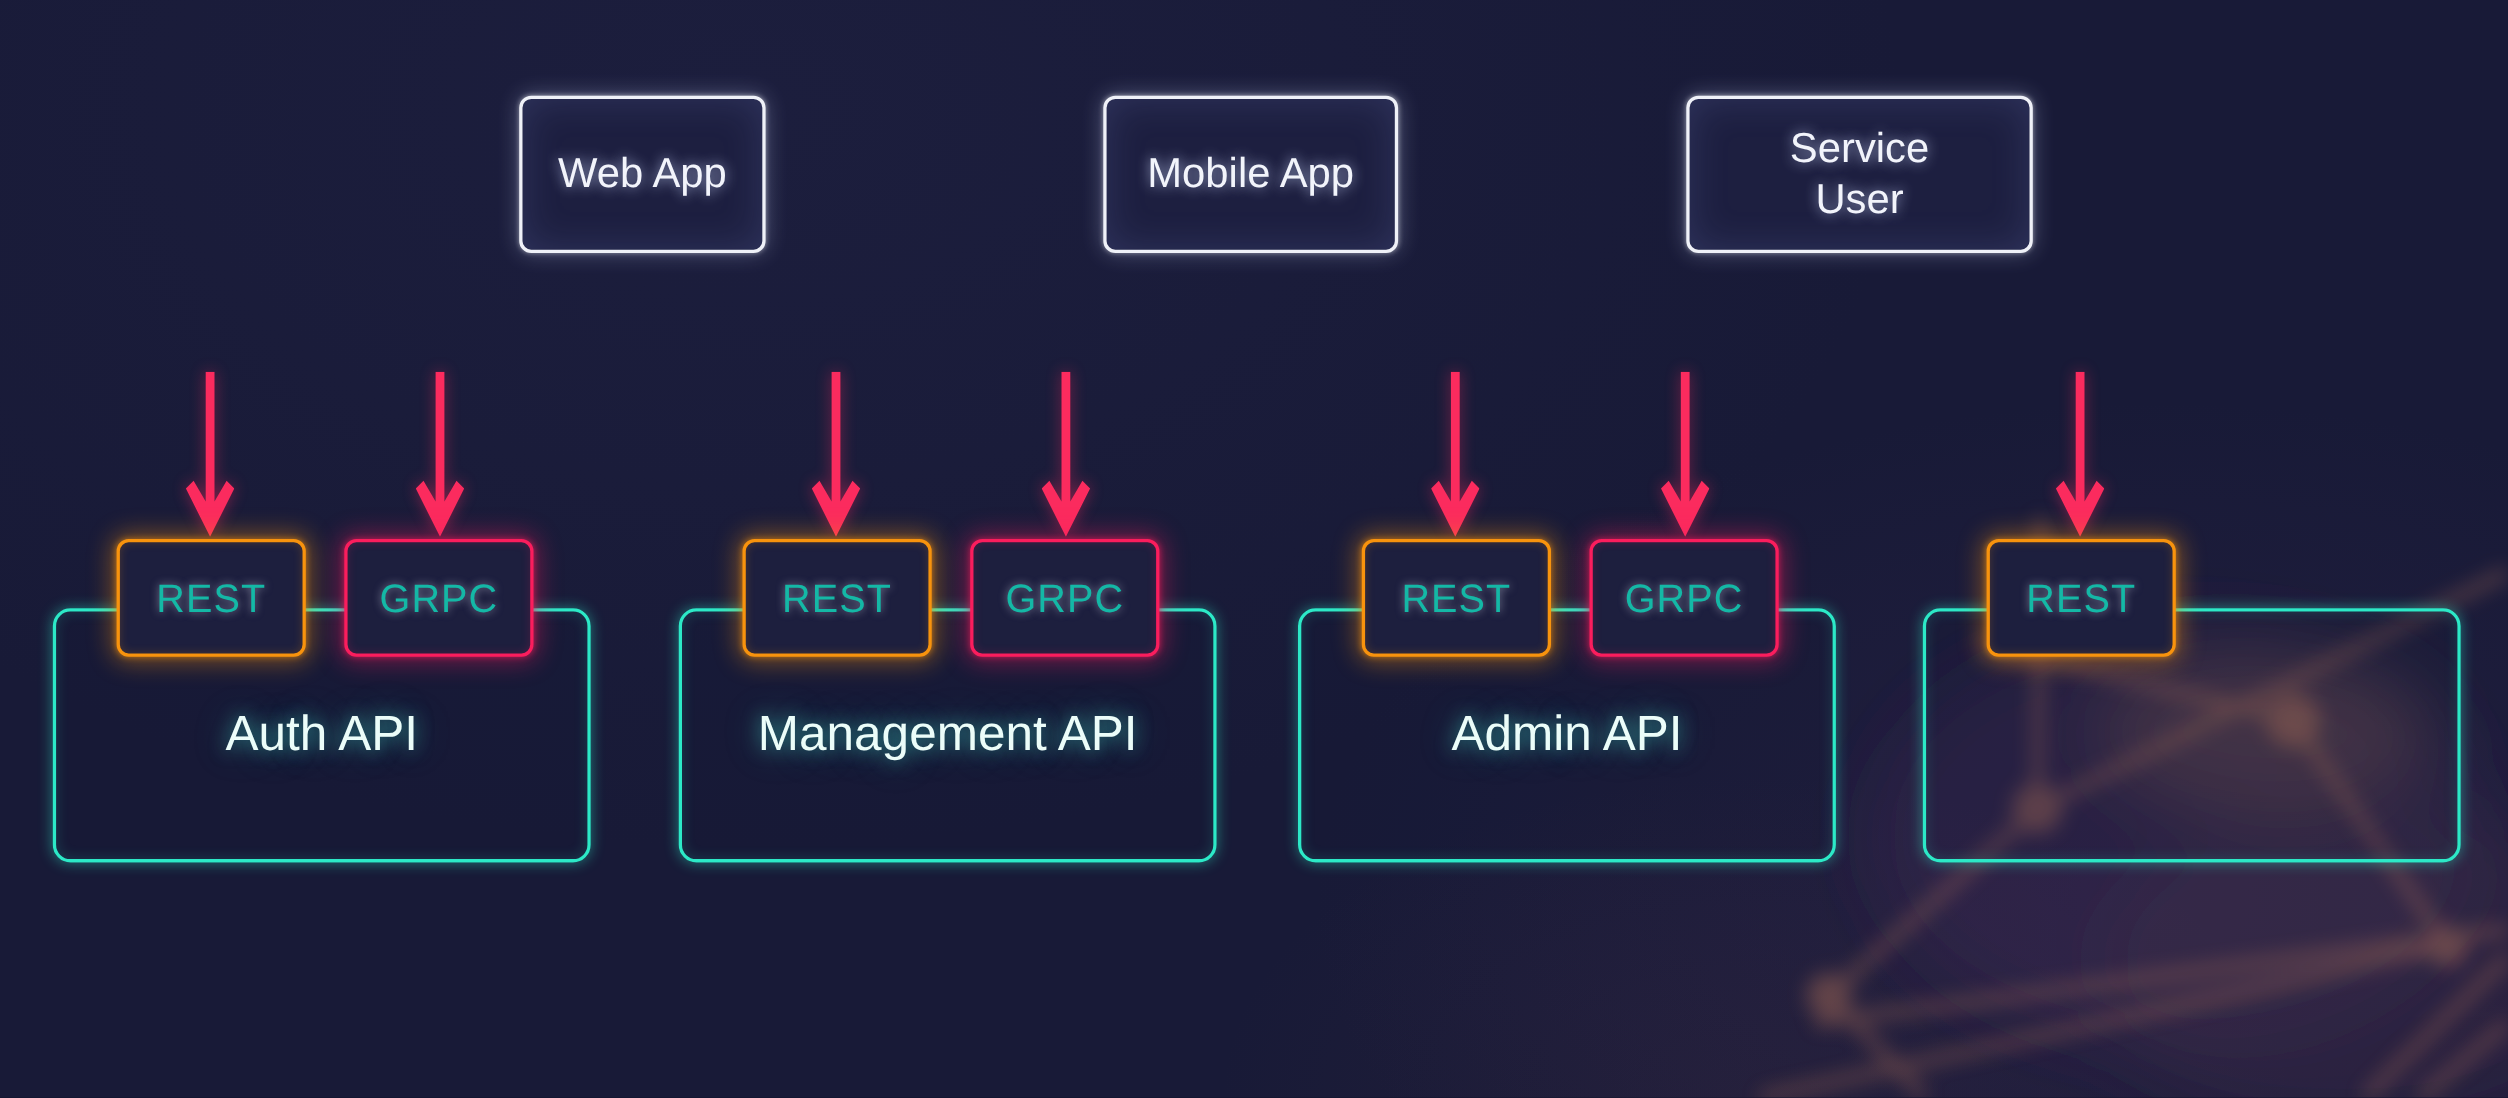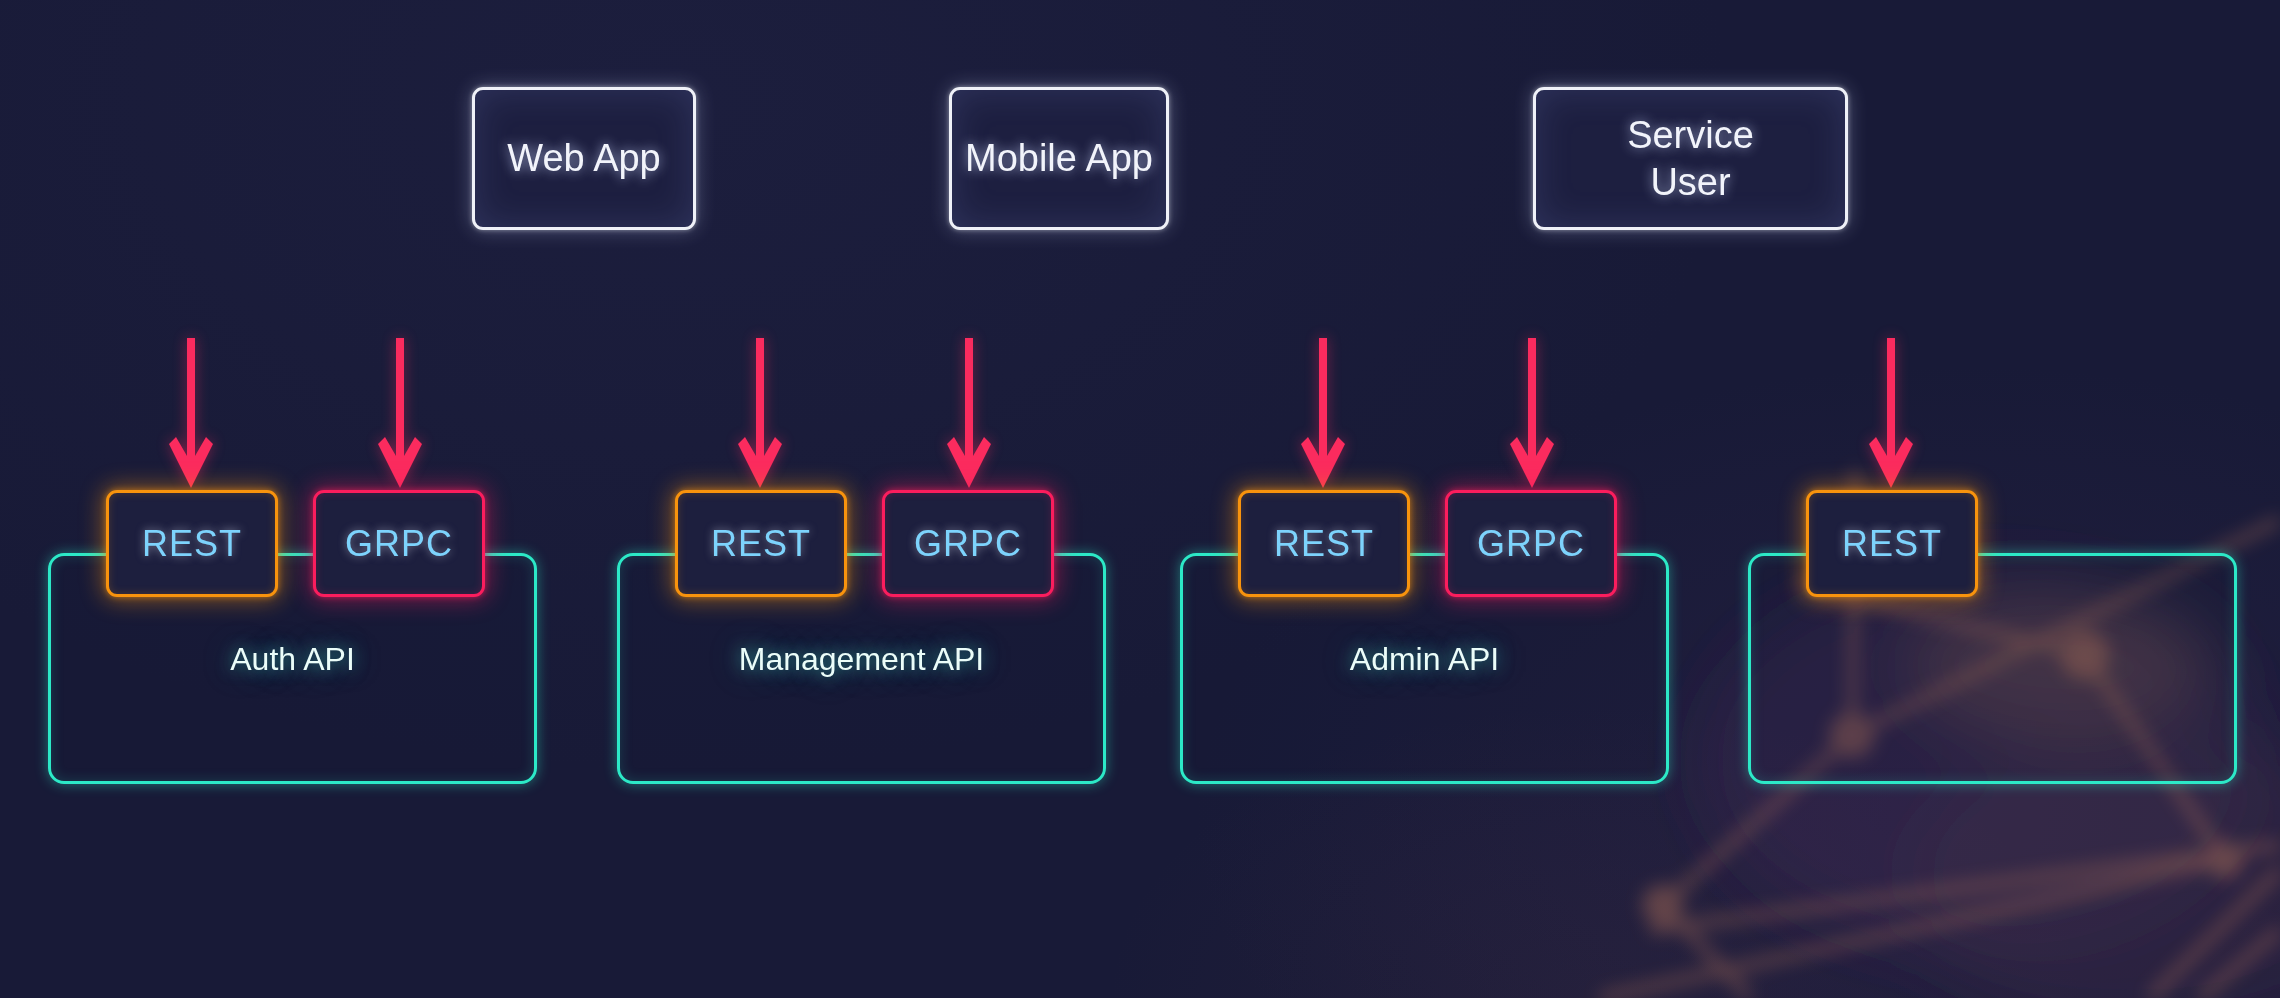--- a/index.html
+++ b/index.html
@@ -34,32 +34,32 @@
   
   .api-group{position:absolute;top:0;width:489px;height:998px;}
   .api-box{
     position:absolute;left:0;top:553px;width:489px;height:231px;box-sizing:border-box;
     border:3px solid var(--api_border);border-radius:16px;
     box-shadow:0 0 13px rgba(44,233,199,0.45), inset 0 0 13px rgba(44,233,199,0.18);
     background:rgba(20,24,50,0.12);
   }
   .api-label{
     position:absolute;left:0;top:642px;width:489px;text-align:center;
-    color:#ebfdf9;font-size:32px;line-height:1.1;
+    color:#ebfdf9;font-size:45px;line-height:1.1;
     text-shadow:0 0 16px rgba(70,230,210,0.55), 0 0 34px rgba(70,230,210,0.35);
   }
 
   
   .tag{
     position:absolute;top:490px;height:107px;width:172px;box-sizing:border-box;
     border-radius:11px;background:#1d1f3e;
     display:flex;align-items:center;justify-content:center;
   }
   .tag span{
-    color:#7dd3fc;font-size:36px;letter-spacing:1px;
+    color:#14b8a6;font-size:36px;letter-spacing:1px;
     text-shadow:0 0 8px rgba(235,240,255,0.5);
   }
   .tag.rest{
     border:3px solid var(--rest_border);
     box-shadow:0 0 22px 4px rgba(248,147,13,0.45), 0 0 6px rgba(248,147,13,0.6),
                inset 0 0 9px rgba(248,147,13,0.22);
   }
   .tag.grpc{
     border:3px solid var(--grpc_border);
     box-shadow:0 0 22px 4px rgba(251,29,93,0.42), 0 0 6px rgba(251,29,93,0.6),
@@ -104,21 +104,21 @@
       <circle cx="602" cy="335" r="18"></circle>
       <circle cx="413" cy="505" r="16"></circle>
       <circle cx="835" cy="255" r="20"></circle>
       <circle cx="975" cy="460" r="14"></circle>
     </g>
   </svg>
 
   <div class="client-box" style="left:472px;width:224px">
     <div class="client-label oneline">Web App</div>
   </div>
-  <div class="client-box" style="left:949px;width:220px">
+  <div class="client-box" style="left:1003px;width:268px">
     <div class="client-label oneline">Mobile App</div>
   </div>
   <div class="client-box" style="left:1533px;width:315px">
     <div class="client-label">Service User</div>
   </div>
 
   <svg class="arrow" style="left:169px" viewBox="0 0 44 150">
       <polygon points="18,0 26,0 26,118 37,99 44,106 22,150 0,106 7,99 18,118"></polygon>
     </svg>
   <svg class="arrow" style="left:378px" viewBox="0 0 44 150">

